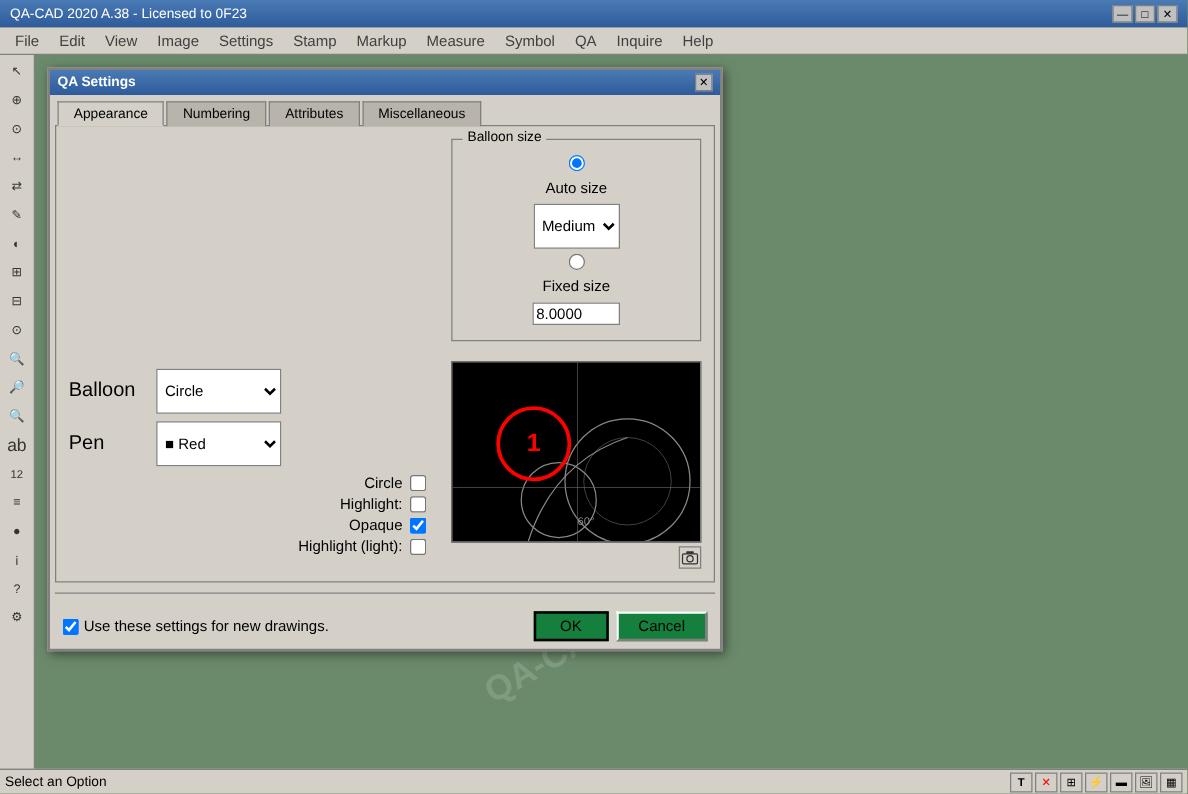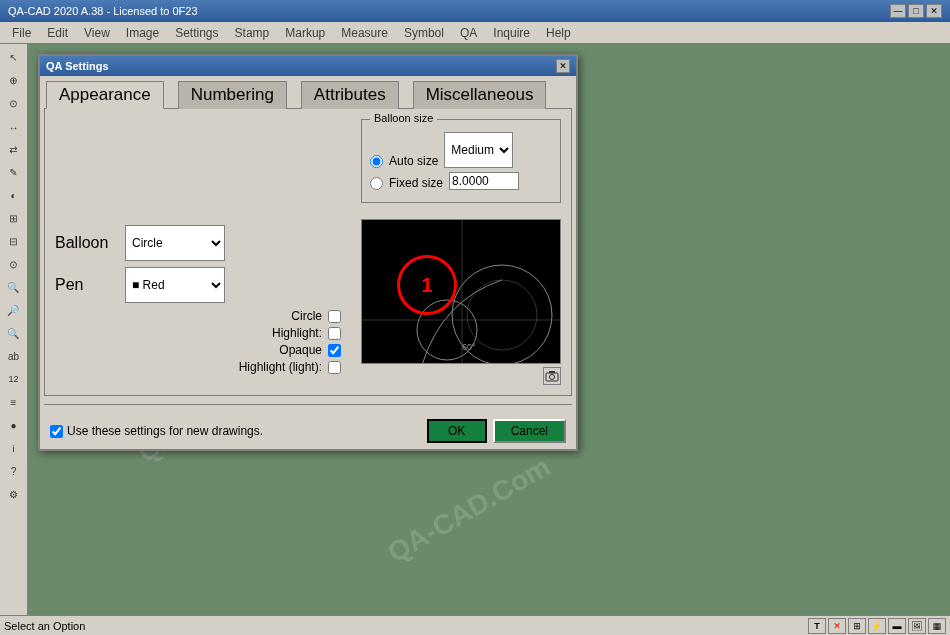--- a/index.html
+++ b/index.html
@@ -136,23 +136,23 @@
     
     .tabs {
       display: flex;
       padding: 4px 6px 0;
       background: #d4d0c8;
     }
     .tab {
       padding: 3px 12px;
       border: 1px solid #808080;
       cursor: pointer;
-      font-size: 17px;
+      font-size: 11px;
       background: #b8b4ac;
-      margin-right: 14px;
+      margin-right: 2px;
       border-bottom: none;
       position: relative;
       bottom: -1px;
     }
     .tab.active {
       background: #d4d0c8;
       border-bottom: 1px solid #d4d0c8;
       z-index: 1;
     }
 
@@ -176,23 +176,24 @@
       top: -8px;
       left: 8px;
       background: #d4d0c8;
       padding: 0 4px;
       font-size: 11px;
     }
 
     
     .radio-row {
       display: flex;
-      align-items: flex-end;
+      align-items: center;
       gap: 6px;
       margin: 4px 0;
+      flex-direction: column;
     }
     .radio-row input[type="radio"] { cursor: pointer; }
     .dropdown {
       height: 36px;
       border: 1px solid #808080;
       background: white;
       font-size: 12px;
       padding: 0 2px;
       cursor: pointer;
     }
@@ -373,21 +374,21 @@
   <div class="toolbar-btn">↔</div>
   <div class="toolbar-btn">⇄</div>
   <div class="toolbar-btn">✎</div>
   <div class="toolbar-btn">◐</div>
   <div class="toolbar-btn">⊞</div>
   <div class="toolbar-btn">⊟</div>
   <div class="toolbar-btn">⊙</div>
   <div class="toolbar-btn">🔍</div>
   <div class="toolbar-btn">🔎</div>
   <div class="toolbar-btn">🔍</div>
-  <div class="toolbar-btn" style="font-size:10px">ab</div>
+  <div class="toolbar-btn" style="font-size:14px">ab</div>
   <div class="toolbar-btn" style="font-size:9px">12</div>
   <div class="toolbar-btn">≡</div>
   <div class="toolbar-btn">●</div>
   <div class="toolbar-btn">ℹ</div>
   <div class="toolbar-btn">?</div>
   <div class="toolbar-btn">⚙</div>
 </div>
 
 <div class="main-area">
 

